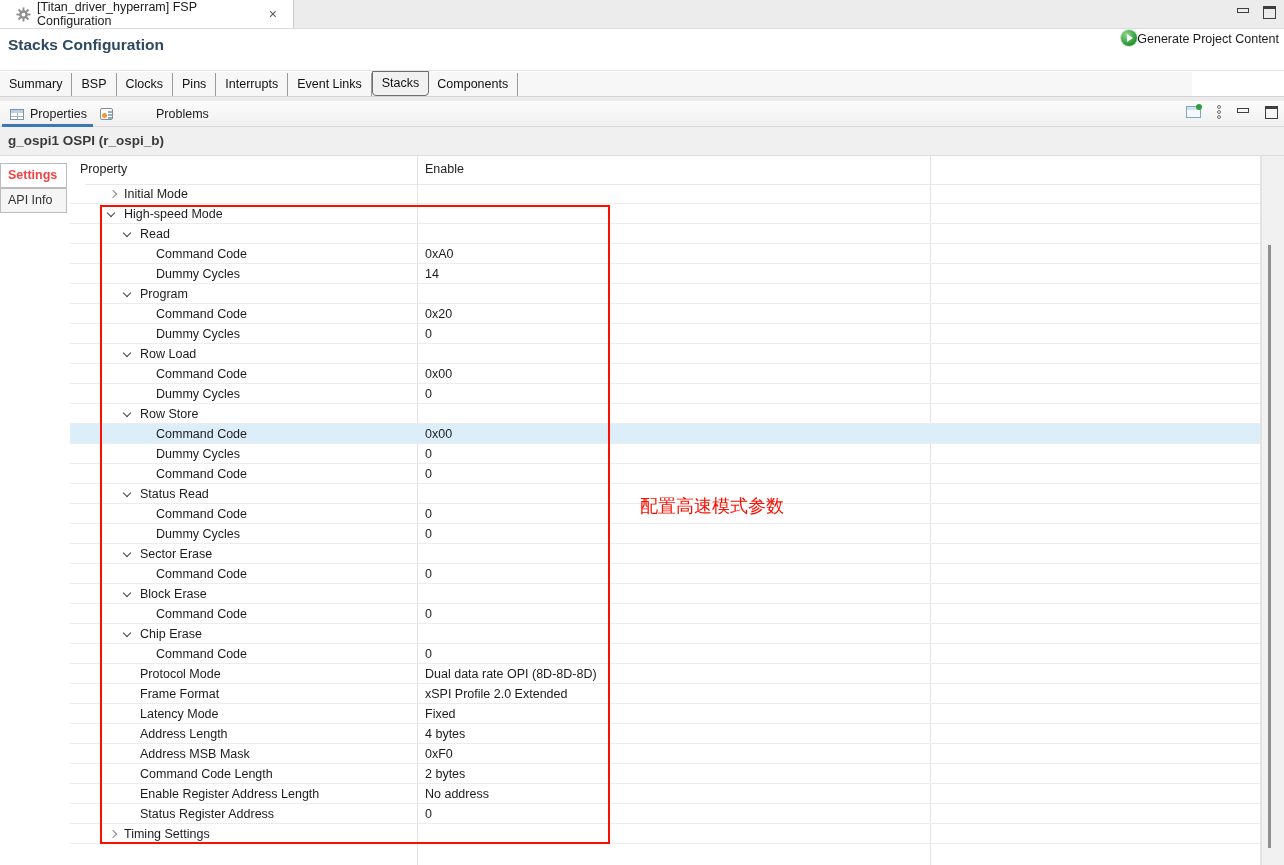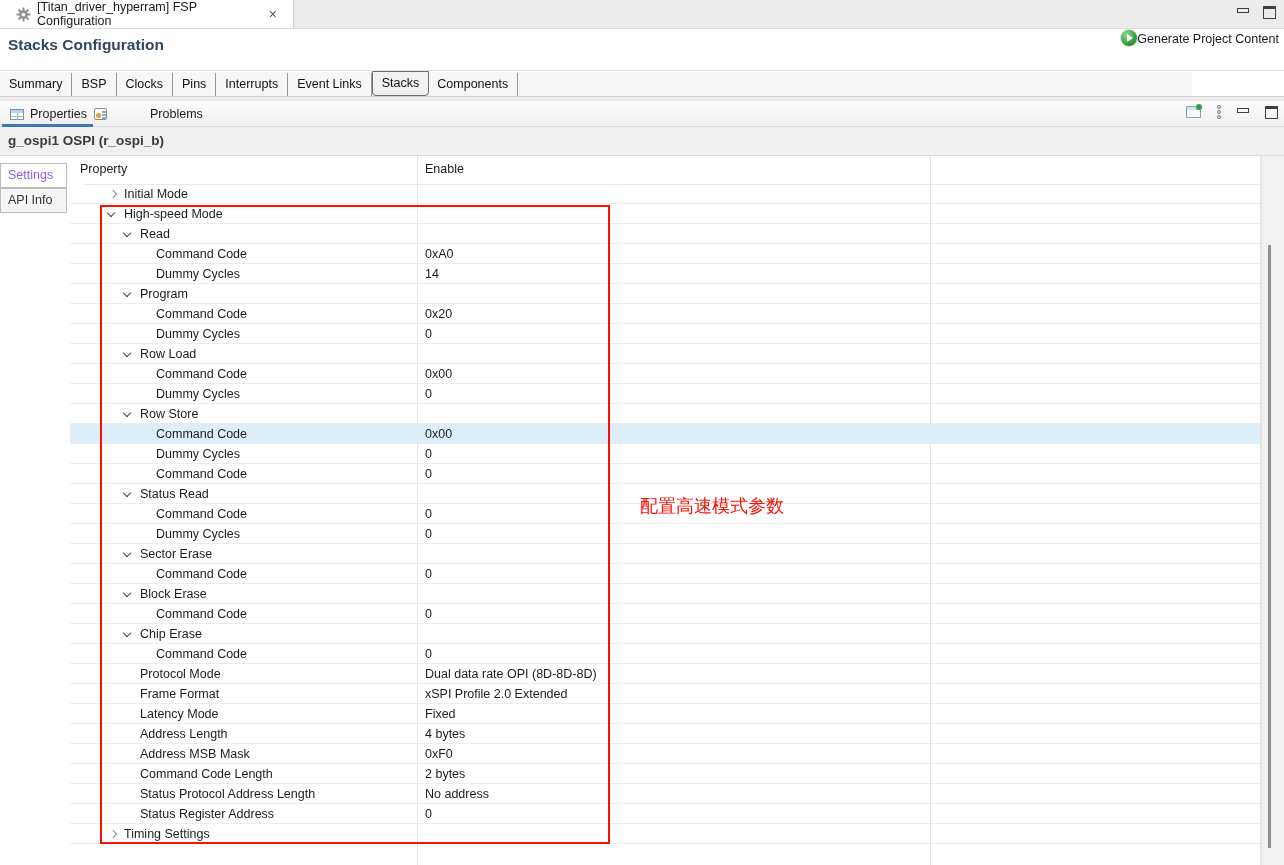--- a/index.html
+++ b/index.html
@@ -27,21 +27,21 @@
   .gen-label{font-size:12.5px;color:#1a1a1a;margin-top:1px;white-space:nowrap;}
   
   .nav-tabbar{position:absolute;left:0;top:72px;height:24px;width:1192px;background:#f7f7f7;display:flex;align-items:flex-end;font-size:12.5px;}
   .nav-tab{padding:0 9px;line-height:23px;border-right:1px solid #9a9a9a;color:#111;cursor:pointer;white-space:nowrap;}
   .nav-tab.selected{border:1px solid #6e6e6e;border-radius:0 0 4px 4px;background:#f1f1f1;margin-right:-1px;position:relative;z-index:2;}
   .nav-strip{position:absolute;left:0;top:96px;width:1284px;height:5px;background:#ebebeb;border-top:1px solid #d2d2d2;box-sizing:border-box;}
   
   .view-tabbar{position:absolute;left:0;top:101px;width:1284px;height:26px;background:linear-gradient(#fcfcfc,#f0f0f0);border-bottom:1px solid #dadada;box-sizing:border-box;}
   .view-tab{position:absolute;top:0;height:26px;display:flex;align-items:center;gap:6px;padding:0 10px;font-size:12.5px;color:#1c1c1c;cursor:pointer;}
   .view-tab.properties{left:0;}
-  .view-tab.problems{left:84px;gap:43px;}
+  .view-tab.problems{left:90px;gap:43px;}
   .view-tab.selected::after{content:"";position:absolute;left:2px;right:4px;bottom:0;height:3px;background:#3e77b6;}
   .icon-properties{display:inline-block;width:14px;height:11px;border:1px solid #7e93ab;box-sizing:border-box;
     background:linear-gradient(#b9cfe4,#b9cfe4) 0 0/100% 3px no-repeat,
                linear-gradient(#9fb4c8,#9fb4c8) 6px 0/1px 100% no-repeat,
                linear-gradient(#9fb4c8,#9fb4c8) 0 6px/100% 1px no-repeat,#ffffff;}
   .icon-problems{display:inline-block;width:13px;height:12px;border:1px solid #8c8c8c;border-radius:2px;background:#fdfdfd;position:relative;box-sizing:border-box;}
   .icon-problems::before{content:"";position:absolute;left:1px;bottom:1px;width:5px;height:5px;border-radius:50%;background:#e59a3c;}
   .icon-problems::after{content:"";position:absolute;left:7px;top:2px;width:4px;height:1.5px;background:#8faec8;box-shadow:0 3px 0 #8faec8,0 6px 0 #8faec8;}
   .view-icons{position:absolute;right:6px;top:5px;display:flex;gap:16px;align-items:flex-start;}
   .icon-pin{display:inline-block;width:15px;height:12px;background:#f3f9fd;border:1px solid #88a4b8;position:relative;box-sizing:border-box;}
@@ -49,21 +49,21 @@
   .icon-pin::after{content:"";position:absolute;right:-2px;top:-3px;width:6px;height:6px;border-radius:50%;background:#2e9e3e;}
   .icon-dots{display:inline-flex;flex-direction:column;gap:1px;margin-top:-1px;}
   .icon-dots i{width:4px;height:4px;border:1px solid #707070;border-radius:50%;box-sizing:border-box;display:block;}
   
   .module-header{position:absolute;left:0;top:127px;width:1284px;height:29px;background:#f0f0f0;border-bottom:1px solid #dcdcdc;box-sizing:border-box;
     font-size:13.5px;font-weight:bold;color:#3a3a3a;line-height:28px;padding-left:8px;}
   
   .content{position:absolute;left:0;top:156px;width:1284px;height:709px;background:#ffffff;}
   .side-tab{position:absolute;left:0;width:67px;height:25px;border:1px solid #bcbcbc;box-sizing:border-box;
     line-height:23px;padding-left:7px;font-size:12.5px;background:#f5f5f5;color:#333;cursor:pointer;}
-  .side-tab.selected{background:#ffffff;font-weight:normal;color:#8b5cf6;}
+  .side-tab.selected{background:#ffffff;font-weight:bold;color:#ef4444;}
   .side-tab.settings{top:7px;}
   .side-tab.apiinfo{top:32px;}
   .col-header{position:absolute;top:6px;font-size:12.5px;color:#222;}
   .col-header.property{left:80px;}
   .col-header.value{left:425px;}
   .vline{position:absolute;top:0;width:1px;height:709px;background:#e4e4e4;}
   .vline.v1{left:417px;} .vline.v2{left:930px;} .vline.v3{left:1260px;}
   .header-line{position:absolute;left:85px;top:28px;width:1175px;height:1px;background:#e9e9e9;}
   
   .rows{position:absolute;left:70px;top:28px;width:1190px;}
@@ -316,21 +316,21 @@
         </div>
         <div class="trow lvl2 leaf">
           <span class="plabel">Address MSB Mask</span>
           <span class="pvalue">0xF0</span>
         </div>
         <div class="trow lvl2 leaf">
           <span class="plabel">Command Code Length</span>
           <span class="pvalue">2 bytes</span>
         </div>
         <div class="trow lvl2 leaf">
-          <span class="plabel">Status Protocol Address Length</span>
+          <span class="plabel">Enable Register Address Length</span>
           <span class="pvalue">No address</span>
         </div>
         <div class="trow lvl2 leaf">
           <span class="plabel">Status Register Address</span>
           <span class="pvalue">0</span>
         </div>
         <div class="trow lvl1">
           <span class="arrow">
             <span class="chev right"></span>
           </span>

